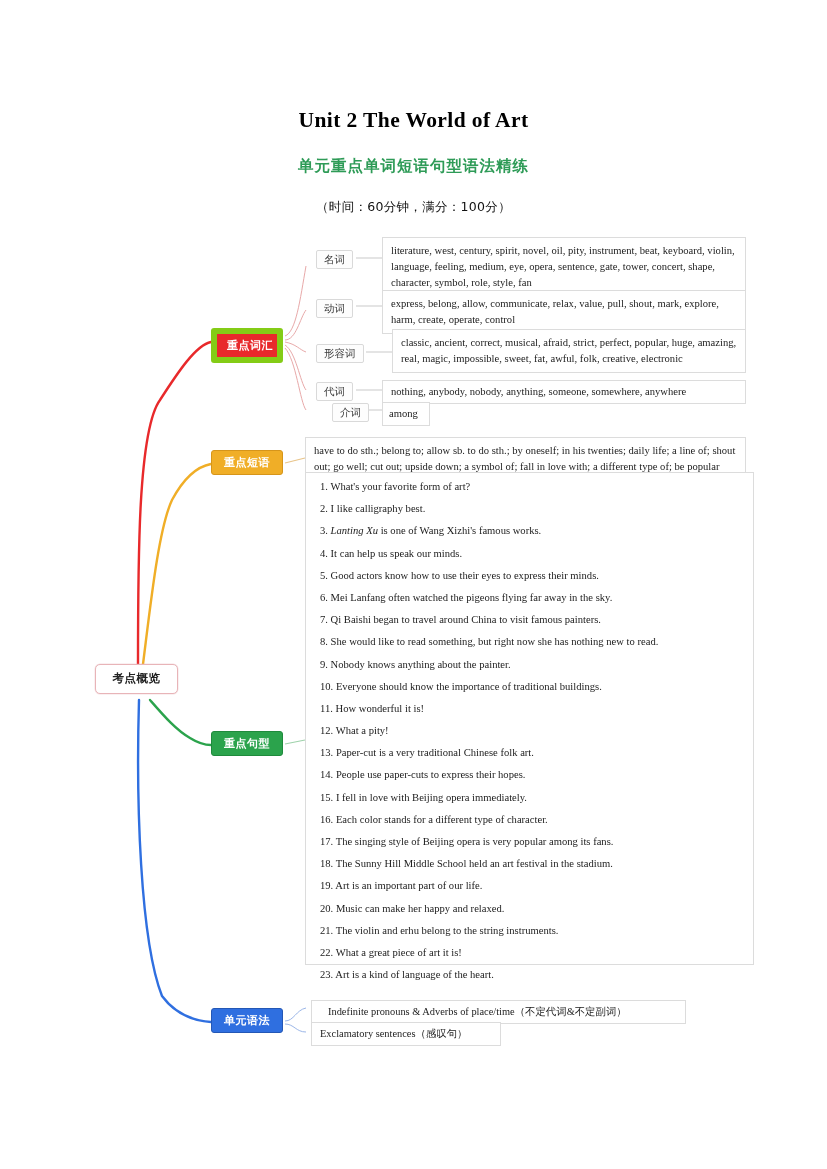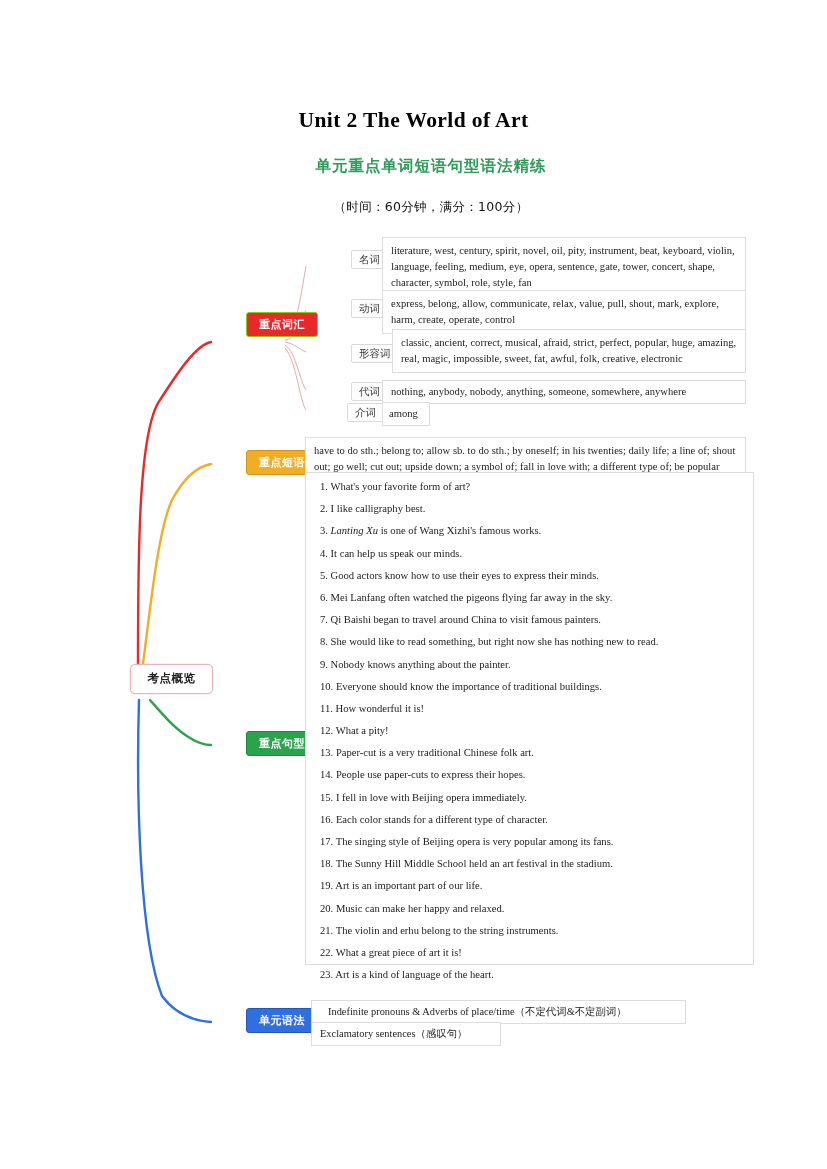--- a/index.html
+++ b/index.html
@@ -61,21 +61,21 @@
     left: 95px; top: 664px;
     width: 83px;
     background: #ffffff;
     color: #222;
     border: 1px solid #e8b4b8;
     border-radius: 5px;
     padding: 8px 8px;
     font-size: 11.5px;
     box-shadow: 0 0 0 .5px rgba(230,180,185,.4);
   }
-  #node-vocab   { left: 211px; top: 312px; width: 72px; background: #e8292b; border: 1px solid #84cc16; }
+  #node-vocab   { left: 211px; top: 328px; width: 72px; background: #e8292b; border: 6px solid #84cc16; }
   #node-phrase  { left: 211px; top: 450px; width: 72px; background: #f0ae27; border: 1px solid #d6951a; }
   #node-sent    { left: 211px; top: 731px; width: 72px; background: #2ba34c; border: 1px solid #1f8a3c; }
   #node-gram    { left: 211px; top: 1008px; width: 72px; background: #2f6fe0; border: 1px solid #2457b5; }
 
   
   .pos-label {
     position: absolute;
     font-family: "DejaVu Sans", "Liberation Sans", sans-serif;
     font-size: 10.5px;
     color: #3a3a3a;
@@ -83,21 +83,21 @@
     border: 1px solid #d9d9d9;
     border-radius: 2px;
     padding: 3px 7px;
     line-height: 1;
     white-space: nowrap;
   }
   #pos-noun { left: 316px; top: 250px; }
   #pos-verb { left: 316px; top: 299px; }
   #pos-adj  { left: 316px; top: 344px; }
   #pos-pron { left: 316px; top: 382px; }
-  #pos-prep { left: 312px; top: 403px; text-align: right; }
+  #pos-prep { left: 332px; top: 403px; text-align: right; }
 
   
   .content-box {
     position: absolute;
     background: #fff;
     border: 1px solid #dcdcdc;
     font-size: 10.6px;
     line-height: 1.5;
     color: #1b1b1b;
     padding: 5px 8px;
@@ -119,21 +119,21 @@
     line-height: 1;
     margin-bottom: 11.6px;
     white-space: nowrap;
   }
   #box-sentences .sent:last-child { margin-bottom: 12px; }
   #box-sentences .sent em { font-style: italic; }
 
   #box-gram1 { left: 311px; top: 1000px; width: 375px; padding: 3px 16px; font-size: 10.4px; }
   #box-gram2 { left: 311px; top: 1022px; width: 190px; padding: 3px 8px; font-size: 10.4px; }
 
-  .cjk { font-family: "DejaVu Sans", "Liberation Sans", sans-serif; margin-left: 35px; }
+  .cjk { font-family: "DejaVu Sans", "Liberation Sans", sans-serif; }
 </style>
 </head>
 <body>
 
 <div id="header">
   <div id="doc-title">Unit 2 The World of Art</div>
   <div id="doc-subtitle" class="cjk">单元重点单词短语句型语法精练</div>
   <div id="doc-meta" class="cjk">（时间：60分钟，满分：100分）</div>
 </div>
 

